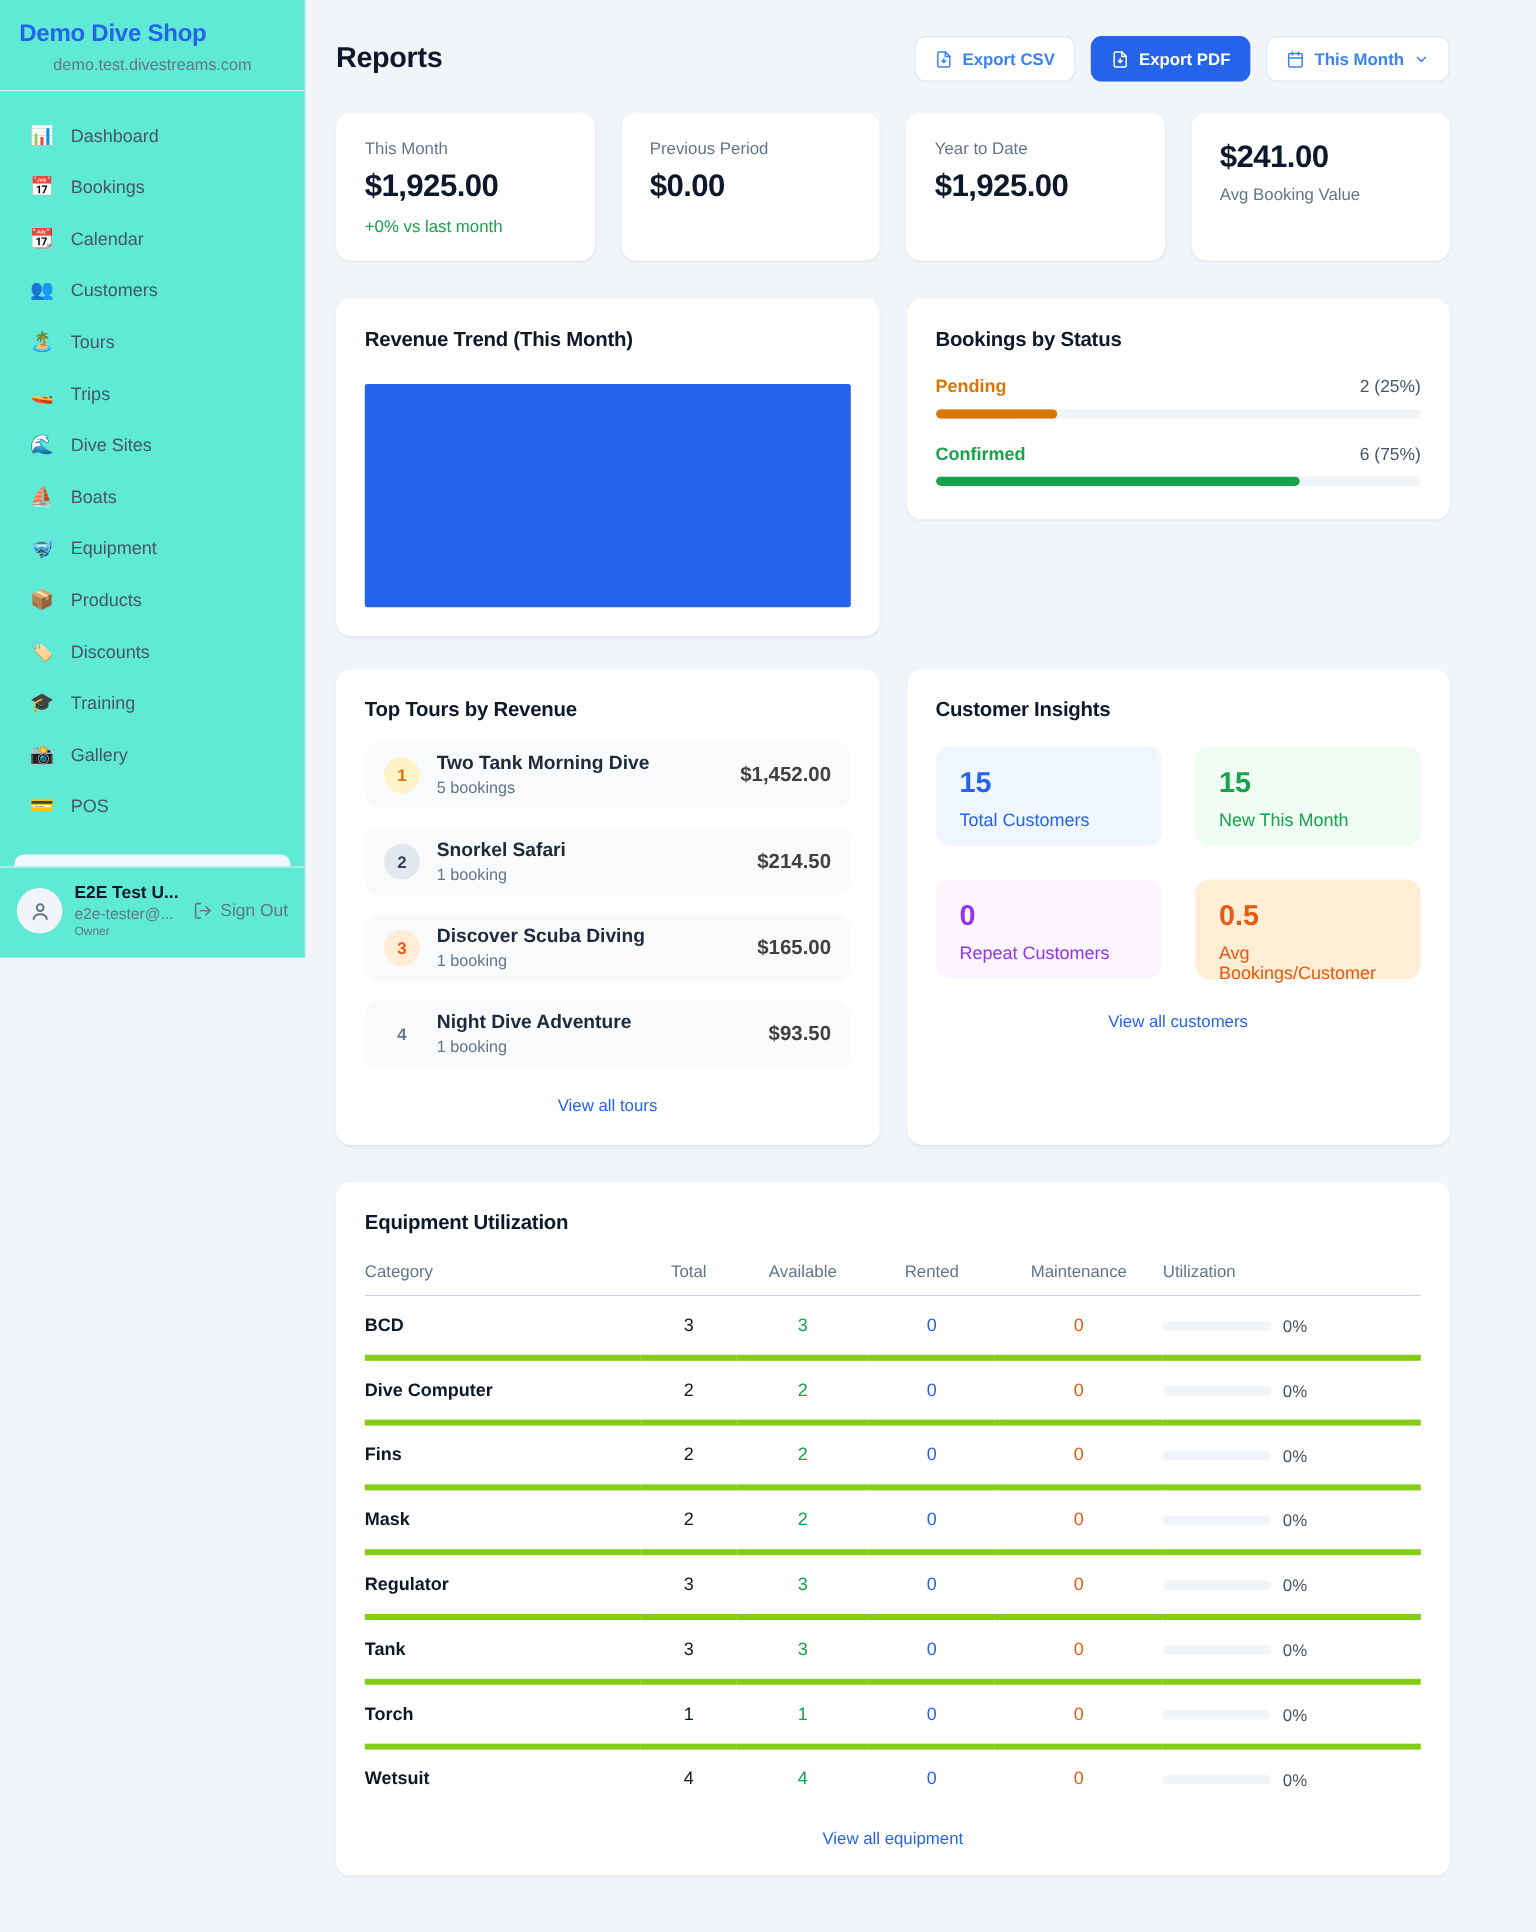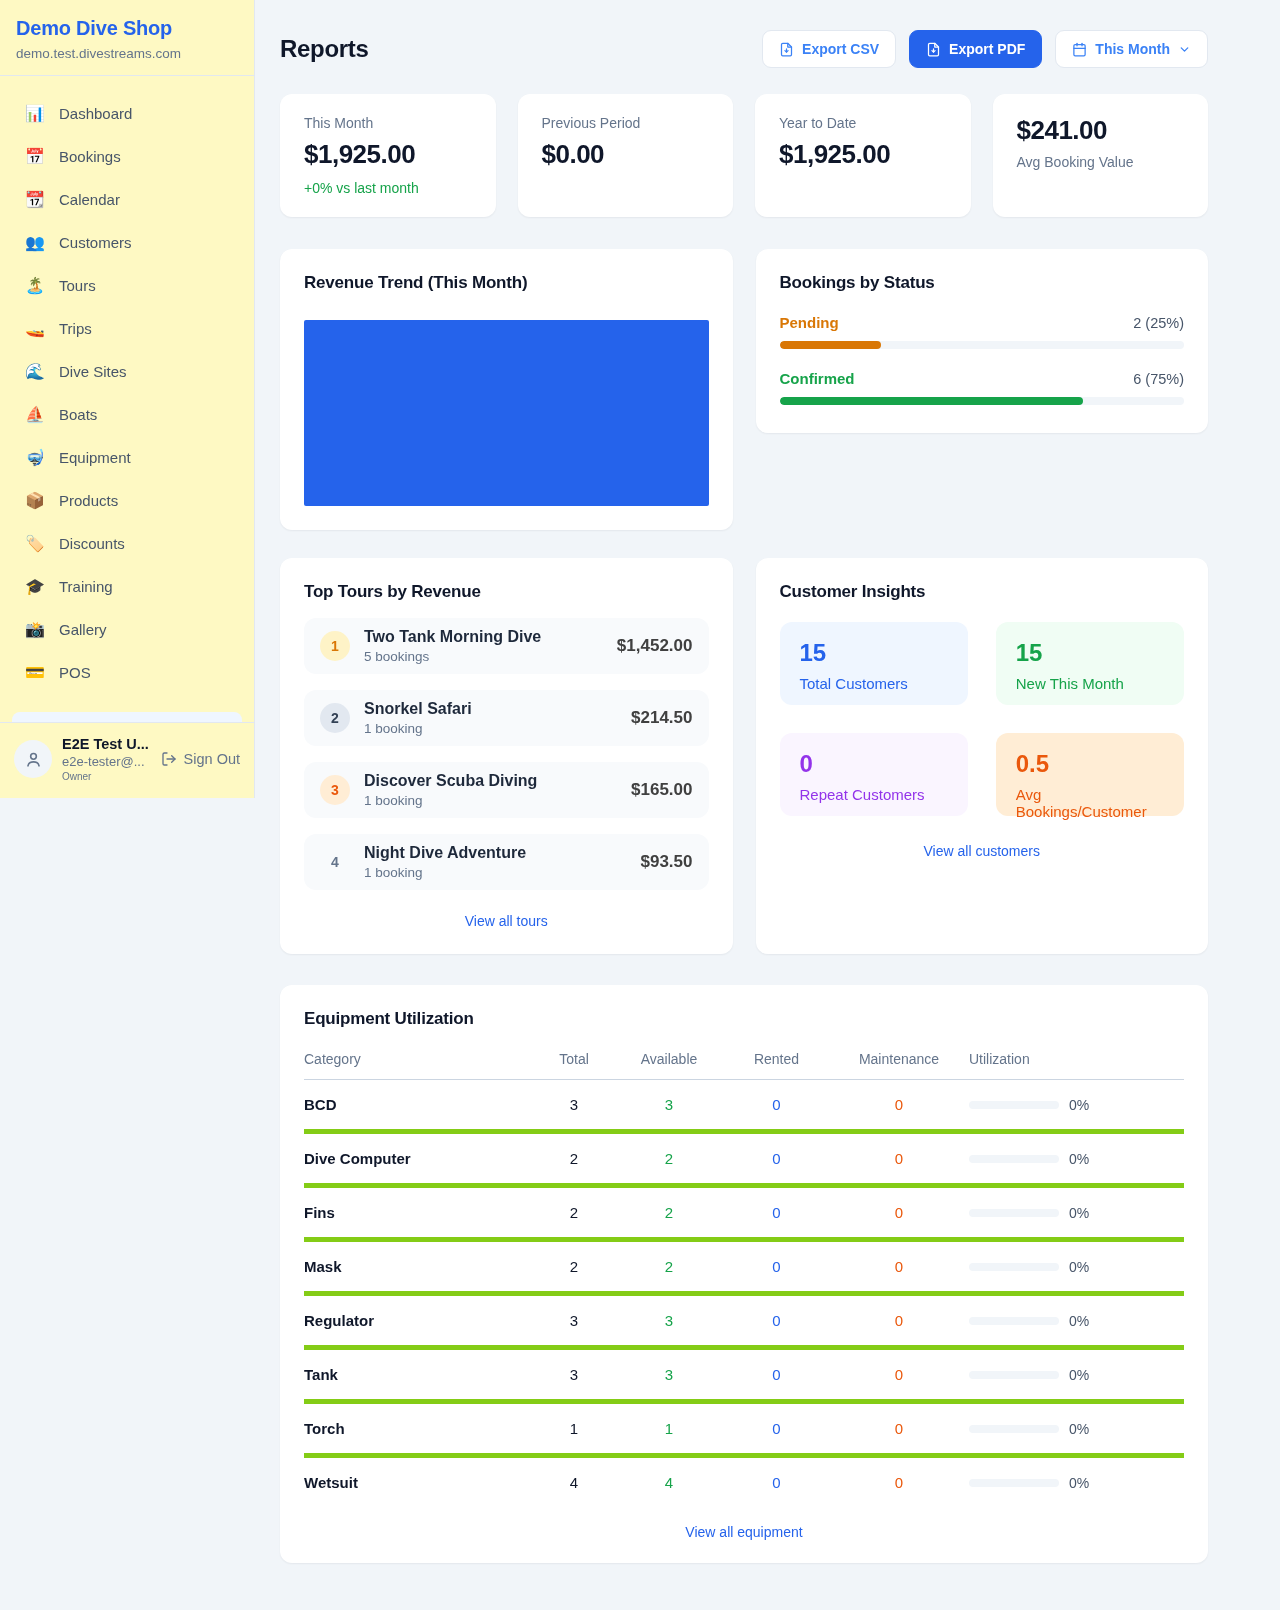--- a/index.html
+++ b/index.html
@@ -9,26 +9,26 @@
     background:#f1f5f9;
     font-family:"Liberation Sans","DejaVu Sans",sans-serif;
     color:#0f172a;
     overflow:hidden;
   }
   .app { position:relative; width:1280px; height:1610px; }
 
   
   .sidebar {
     position:absolute; left:0; top:0; width:255px; height:798px;
-    background:#fef9c3; border-right:1px solid #e2e8f0;
+    background:#5eead4; border-right:1px solid #e2e8f0;
     display:flex; flex-direction:column;
   }
   .sb-head { padding:17px 16px 14px; border-bottom:1px solid #e2e8f0; }
   .shop-name { font-size:20px; font-weight:700; color:#2563eb; letter-spacing:-0.2px; }
-  .shop-domain { font-size:13.5px; color:#64748b; margin-top:6px; }
+  .shop-domain { font-size:13.5px; color:#64748b; margin-top:6px;text-align:center; }
   .sb-nav { flex:1; padding:17px 12px 0; overflow:hidden; position:relative; }
   .nav-item {
     display:flex; align-items:center; gap:13px;
     padding:10px 12px; border-radius:8px; margin-bottom:1px;
     font-size:15px; color:#475569; cursor:pointer; line-height:22px;
   }
   .nav-ico { width:22px; font-size:16px; text-align:center; flex:none; }
   .nav-partial {
     position:absolute; bottom:0; left:12px; right:12px; height:10px;
     background:#eff6ff; border-radius:8px 8px 0 0;

